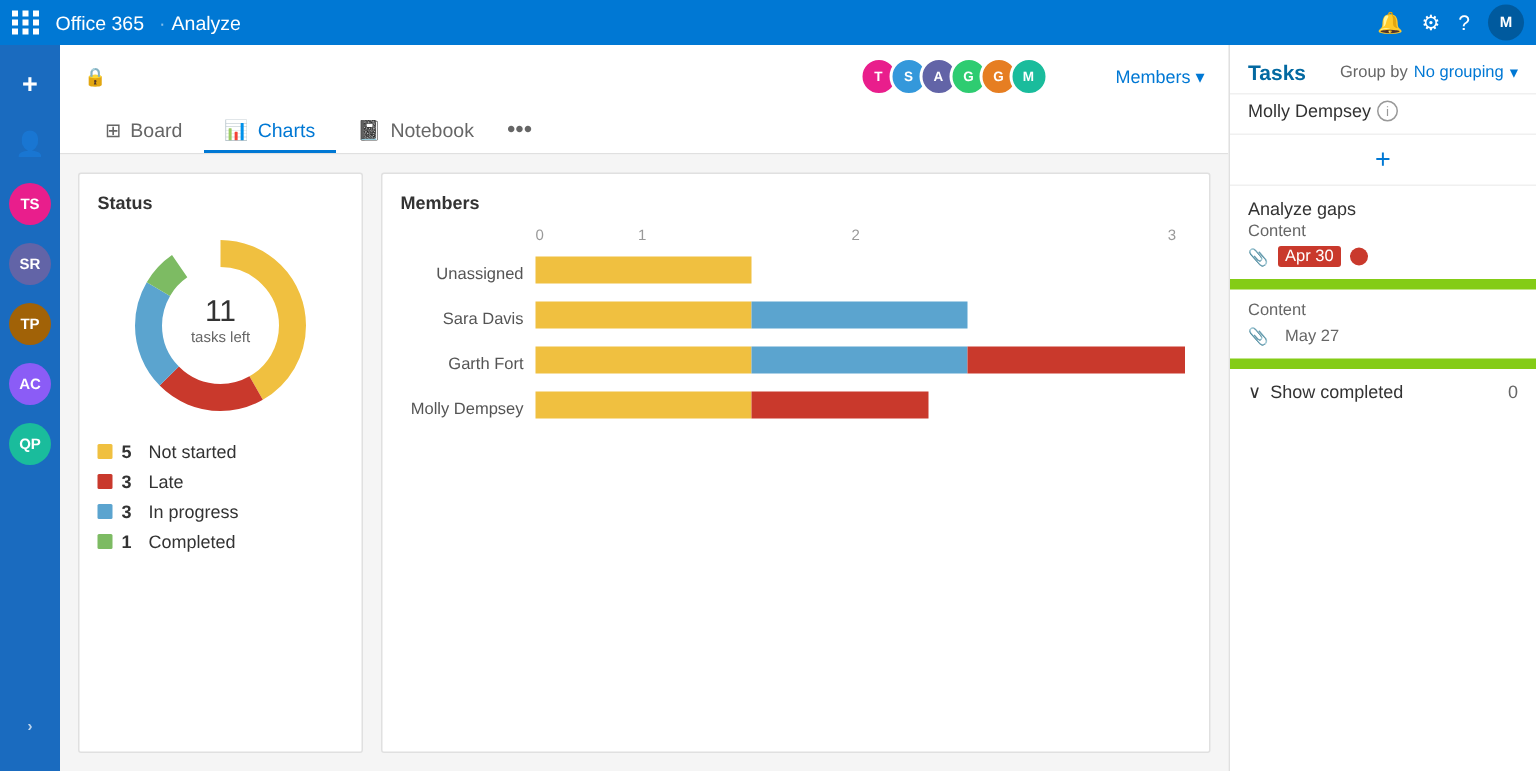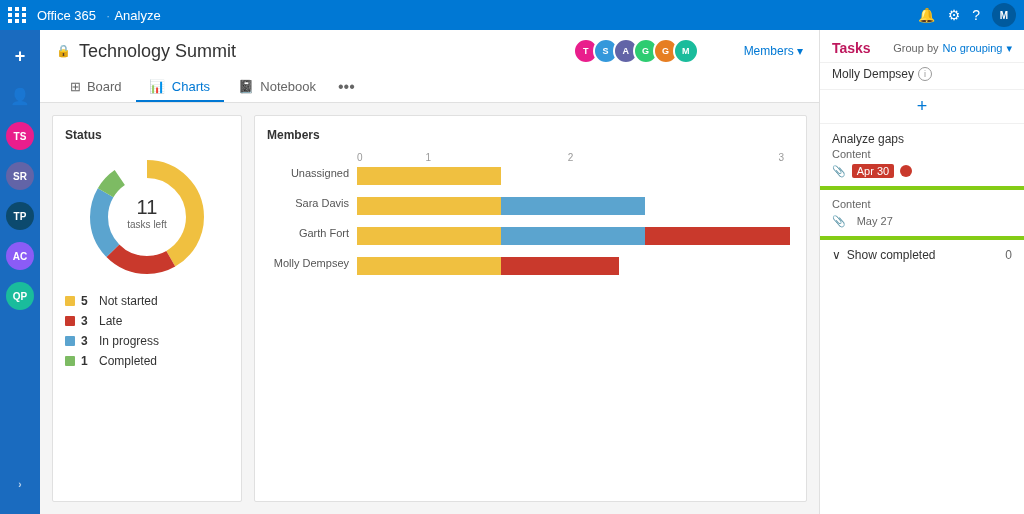--- a/index.html
+++ b/index.html
@@ -59,39 +59,39 @@
     
     .legend-item { display: flex; align-items: center; gap: 6px; margin-bottom: 6px; font-size: 12px; color: #333; }
     .legend-dot { width: 10px; height: 10px; border-radius: 1px; flex-shrink: 0; }
     .legend-count { font-weight: 600; min-width: 12px; }
 
     
     .members-panel { flex: 1; background: white; border: 1px solid #e0e0e0; border-radius: 2px; padding: 12px; overflow: hidden; }
 
     
     .bar-chart { position: relative; }
-    .bar-row { display: flex; align-items: flex-start; margin-bottom: 8px; height: 22px; }
+    .bar-row { display: flex; align-items: flex-end; margin-bottom: 8px; height: 22px; }
     .bar-label { width: 90px; font-size: 11px; color: #555; text-align: right; padding-right: 8px; flex-shrink: 0; white-space: nowrap; overflow: hidden; text-overflow: ellipsis; }
     .bar-container { flex: 1; display: flex; height: 18px; position: relative; }
     .bar-segment { height: 100%; display: inline-block; }
     .bar-not-started { background: #f0c040; }
     .bar-late { background: #c9392c; }
     .bar-inprogress { background: #5ba4cf; }
 
     
     .tasks-panel { width: 205px; background: white; border-left: 1px solid #e0e0e0; flex-shrink: 0; display: flex; flex-direction: column; }
     .tasks-header { padding: 10px 12px 6px; display: flex; align-items: center; justify-content: space-between; border-bottom: 1px solid #f0f0f0; }
-    .tasks-title { font-size: 14px; font-weight: 600; color: #be185d; }
+    .tasks-title { font-size: 14px; font-weight: 600; color: #0369a1; }
     .tasks-groupby { display: flex; align-items: center; gap: 4px; font-size: 11px; color: #666; }
     .groupby-label { color: #666; }
     .groupby-value { color: #0078d4; font-weight: 500; cursor: pointer; }
     .tasks-assignee { padding: 4px 12px 8px; font-size: 12px; color: #333; display: flex; align-items: center; gap: 4px; border-bottom: 1px solid #f0f0f0; }
     .info-icon { width: 14px; height: 14px; border-radius: 50%; border: 1px solid #999; display: inline-flex; align-items: center; justify-content: center; font-size: 9px; color: #999; }
     .add-task-btn { display: flex; align-items: center; justify-content: center; padding: 6px; border: none; background: none; cursor: pointer; color: #0078d4; font-size: 18px; border-bottom: 1px solid #f0f0f0; }
-    .task-card { padding: 8px 12px; border-bottom: 4px solid #84cc16; cursor: pointer; }
+    .task-card { padding: 8px 12px; border-bottom: 7px solid #84cc16; cursor: pointer; }
     .task-name { font-size: 12px; font-weight: 500; color: #333; margin-bottom: 2px; }
     .task-bucket { font-size: 11px; color: #666; margin-bottom: 4px; }
     .task-meta { display: flex; align-items: center; gap: 6px; }
     .task-icon { font-size: 11px; color: #666; }
     .task-date { font-size: 11px; padding: 1px 5px; border-radius: 2px; }
     .task-date.late { background: #c9392c; color: white; }
     .task-date.ok { color: #666; }
     .show-completed { padding: 8px 12px; display: flex; align-items: center; gap: 6px; cursor: pointer; font-size: 12px; color: #333; }
     .show-completed-count { margin-left: auto; color: #666; }
 
@@ -132,39 +132,38 @@
     <div class="left-nav">
       <div class="nav-item" style="font-size:18px; color:white;">+</div>
       <div class="nav-item" style="font-size:16px;">👤</div>
       <div class="nav-item">
         <div class="nav-avatar" style="background:#e91e8c; font-size:10px;">TS</div>
       </div>
       <div class="nav-item">
         <div class="nav-avatar" style="background:#6264a7; font-size:10px;">SR</div>
       </div>
       <div class="nav-item">
-        <div class="nav-avatar" style="background:#0c4a6e; font-size:10px;">TP</div>
+        <div class="nav-avatar" style="background:#a16207; font-size:10px;">TP</div>
       </div>
       <div class="nav-item">
         <div class="nav-avatar" style="background:#8b5cf6; font-size:10px;">AC</div>
       </div>
       <div class="nav-item">
         <div class="nav-avatar" style="background:#1abc9c; font-size:10px;">QP</div>
       </div>
       <div class="nav-bottom">
         <div class="nav-item nav-chevron">›</div>
       </div>
     </div>
 
     <div class="content-area">
 
       <div class="content-header">
         <div class="header-title-row">
           <span class="lock-icon">🔒</span>
-          <span class="header-title">Technology Summit</span>
           <div class="header-members">
             <div style="display:flex; align-items:center;">
               <div class="member-avatar" style="background:#e91e8c; width:26px; height:26px; border-radius:50%; border:2px solid white; margin-left:0; display:flex;align-items:center;justify-content:center;font-size:9px;color:white;font-weight:bold;">T</div>
               <div class="member-avatar" style="background:#3498db; width:26px; height:26px; border-radius:50%; border:2px solid white; margin-left:-6px; display:flex;align-items:center;justify-content:center;font-size:9px;color:white;font-weight:bold;">S</div>
               <div class="member-avatar" style="background:#6264a7; width:26px; height:26px; border-radius:50%; border:2px solid white; margin-left:-6px; display:flex;align-items:center;justify-content:center;font-size:9px;color:white;font-weight:bold;">A</div>
               <div class="member-avatar" style="background:#2ecc71; width:26px; height:26px; border-radius:50%; border:2px solid white; margin-left:-6px; display:flex;align-items:center;justify-content:center;font-size:9px;color:white;font-weight:bold;">G</div>
               <div class="member-avatar" style="background:#e67e22; width:26px; height:26px; border-radius:50%; border:2px solid white; margin-left:-6px; display:flex;align-items:center;justify-content:center;font-size:9px;color:white;font-weight:bold;">G</div>
               <div class="member-avatar" style="background:#1abc9c; width:26px; height:26px; border-radius:50%; border:2px solid white; margin-left:-6px; display:flex;align-items:center;justify-content:center;font-size:9px;color:white;font-weight:bold;">M</div>
             </div>
             <span class="members-label">Members ▾</span>

